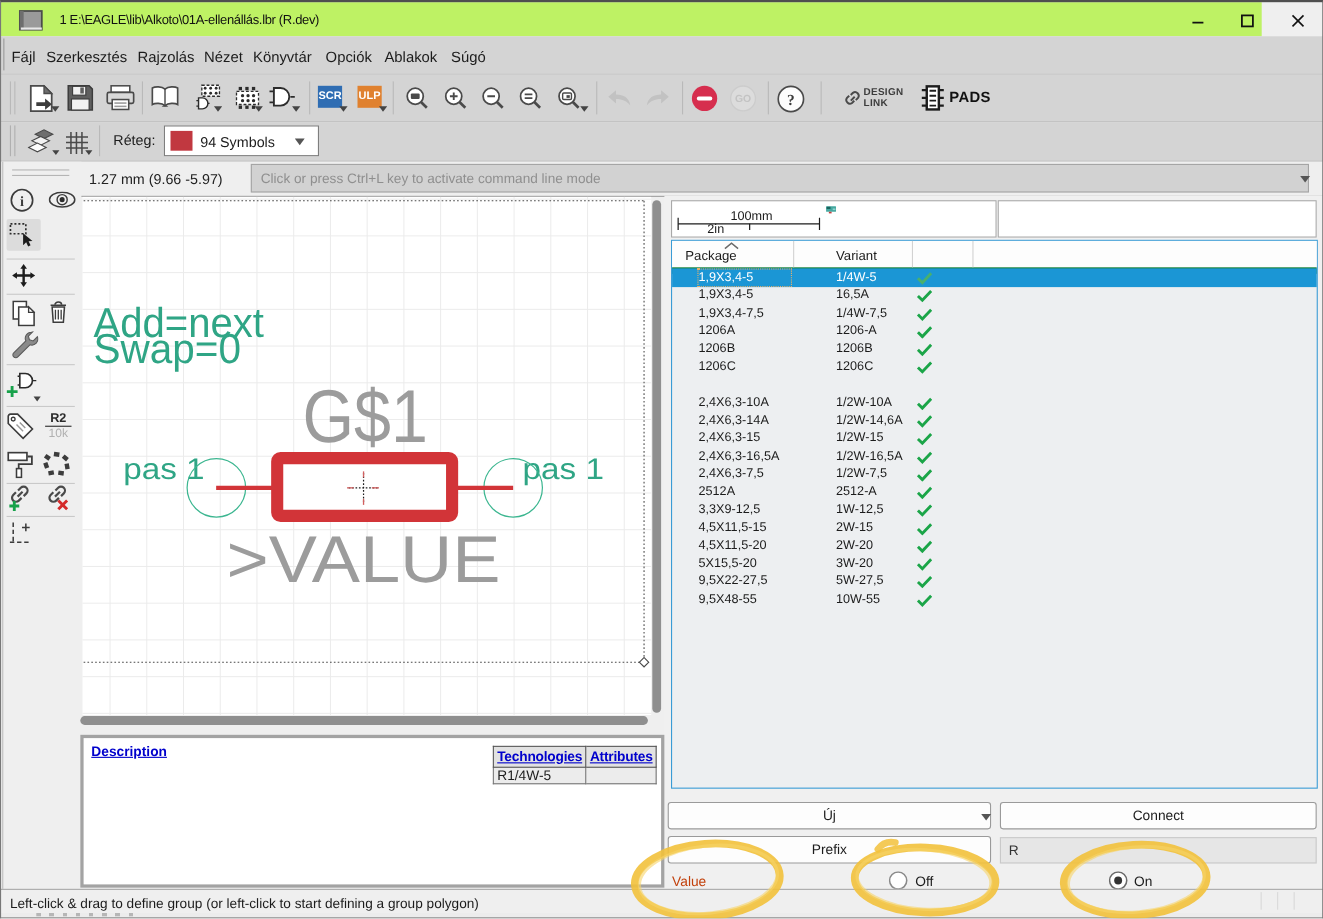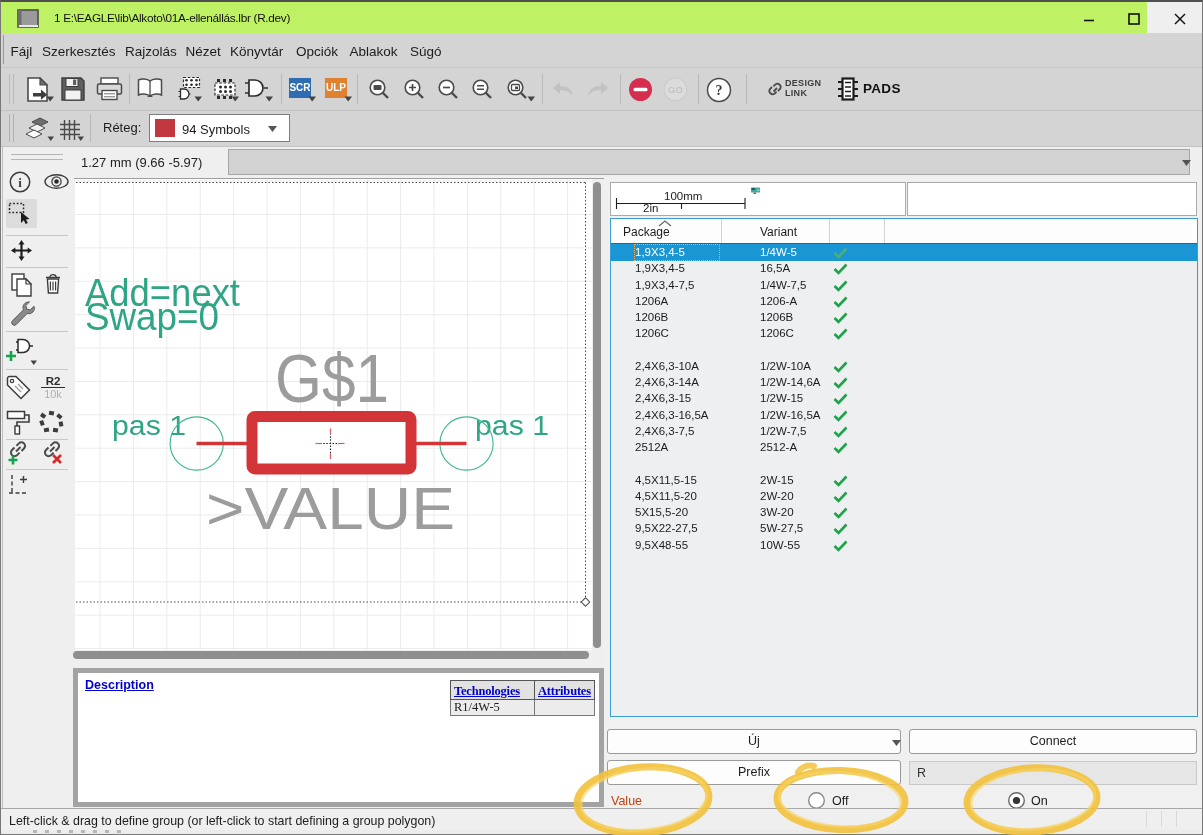--- a/index.html
+++ b/index.html
@@ -15,21 +15,21 @@
   .tsep{position:absolute;top:6px;width:1px;height:30px;background:#b9b9b9;}
   .canvas{left:75px;top:179px;width:517px;height:471px;background:#ffffff;
      background-image:linear-gradient(to right,#ebebeb 1px,transparent 1px),
                       linear-gradient(to bottom,#ebebeb 1px,transparent 1px);
      background-size:33.4px 33.4px;background-position:24.6px 1.6px;}
   .vscroll{left:593px;top:182px;width:8px;height:466px;background:#8f8f8f;border-radius:4px;}
   .hscroll{left:73px;top:651px;width:516px;height:8px;background:#8f8f8f;border-radius:4px;}
   .rpanel{left:604px;top:178px;width:599px;height:652px;background:#f0f0f0;}
   .whitebox{position:absolute;background:#fff;border:1px solid #a9a9a9;}
   .table{left:610px;top:218px;width:588px;height:499px;background:#edeff1;border:1px solid #3a9cd6;box-sizing:border-box;}
-  .descpanel{left:73px;top:668px;width:531px;height:139px;background:#fff;border:5px solid #a3a3a3;box-sizing:border-box;}
+  .descpanel{left:73px;top:668px;width:531px;height:139px;background:#fff;border:3px solid #a3a3a3;box-sizing:border-box;}
   .statusbar{left:0;top:808px;width:1203px;height:22px;background:#efefef;border-top:1px solid #a8a8a8;}
   .btn{position:absolute;background:#fdfdfd;border:1px solid #9a9a9a;border-radius:3px;box-sizing:border-box;
        font-size:12.5px;color:#1c1c1c;text-align:center;}
   .win-borders{left:0;top:0;width:1203px;height:835px;border:1px solid #787878;border-top:2px solid #4f4f4f;box-sizing:border-box;pointer-events:none;}
 </style>
 </head>
 <body>
 
 <div class="abs titlebar">
   <svg class="abs" style="left:17px;top:7px" width="24" height="21" viewBox="0 0 24 21">
@@ -250,20 +250,21 @@
     <div class="abs" style="left:32px;top:7px;font-size:13px;color:#1c1c1c">94 Symbols</div>
     <svg class="abs" style="left:117px;top:10px" width="12" height="8">
         <path d="M1 1 L10 1 L5.5 7 Z" fill="#555"></path>
       </svg>
   </div>
 </div>
 
 <div class="abs cmdrow">
   <div class="abs" style="left:81px;top:8px;font-size:13px;color:#222">1.27 mm (9.66 -5.97)</div>
   <div class="abs" style="left:228px;top:2px;width:962px;height:26px;background:#d2d2d2;border:1px solid #a5a5a5;box-sizing:border-box">
+    <div class="abs" style="left:8px;top:5px;font-size:12.4px;color:#8f8f8f">Click or press Ctrl+L key to activate command line mode</div>
     <svg class="abs" style="left:952px;top:9px" width="12" height="8">
         <path d="M1 1 L10 1 L5.5 7 Z" fill="#555"></path>
       </svg>
   </div>
 </div>
 
 <div class="abs" style="left:0;top:147px;width:74px;height:663px;background:#efefef" id="lt">
   <div class="abs" style="left:2px;top:0;width:1px;height:663px;background:#bdbdbd"></div>
   <div class="abs" style="left:11px;top:7px;width:52px;height:1px;background:#b5b5b5"></div>
   <div class="abs" style="left:11px;top:12px;width:52px;height:1px;background:#b5b5b5"></div>
@@ -532,20 +533,27 @@
         <path d="M2.5 7 L6.5 11 L14.5 2.5" fill="none" stroke="#1ba548" stroke-width="2.6"></path>
       </svg>
     </div>
 <div class="abs" style="left:0;top:220.0px;width:586px;height:17px;color:#1c1c1c;font-size:11.5px">
       <div class="abs" style="left:24px;top:2px">2512A</div>
       <div class="abs" style="left:149px;top:2px">2512-A</div>
       <svg width="17" height="13" viewBox="0 0 17 13" style="position:absolute;left:221px;top:2px">
         <path d="M2.5 7 L6.5 11 L14.5 2.5" fill="none" stroke="#1ba548" stroke-width="2.6"></path>
       </svg>
     </div>
+<div class="abs" style="left:0;top:236.25px;width:586px;height:17px;color:#1c1c1c;font-size:11.5px">
+      <div class="abs" style="left:24px;top:2px">3,3X9-12,5</div>
+      <div class="abs" style="left:149px;top:2px">1W-12,5</div>
+      <svg width="17" height="13" viewBox="0 0 17 13" style="position:absolute;left:221px;top:2px">
+        <path d="M2.5 7 L6.5 11 L14.5 2.5" fill="none" stroke="#1ba548" stroke-width="2.6"></path>
+      </svg>
+    </div>
 <div class="abs" style="left:0;top:252.5px;width:586px;height:17px;color:#1c1c1c;font-size:11.5px">
       <div class="abs" style="left:24px;top:2px">4,5X11,5-15</div>
       <div class="abs" style="left:149px;top:2px">2W-15</div>
       <svg width="17" height="13" viewBox="0 0 17 13" style="position:absolute;left:221px;top:2px">
         <path d="M2.5 7 L6.5 11 L14.5 2.5" fill="none" stroke="#1ba548" stroke-width="2.6"></path>
       </svg>
     </div>
 <div class="abs" style="left:0;top:268.75px;width:586px;height:17px;color:#1c1c1c;font-size:11.5px">
       <div class="abs" style="left:24px;top:2px">4,5X11,5-20</div>
       <div class="abs" style="left:149px;top:2px">2W-20</div>
@@ -593,21 +601,21 @@
 <div class="abs" style="left:832px;top:794px;font-size:12.5px;color:#1c1c1c">Off</div>
 <svg class="abs" style="left:1008px;top:792px" width="18" height="18">
     <circle cx="8.5" cy="8.5" r="7.8" fill="#fff" stroke="#6a6a6a" stroke-width="1.4"></circle>
     <circle cx="8.5" cy="8.5" r="3.6" fill="#333"></circle>
   </svg>
 <div class="abs" style="left:1031px;top:794px;font-size:12.5px;color:#1c1c1c">On</div>
 
 <div class="abs descpanel">
   <div class="abs" style="left:7px;top:5px;font-size:12.5px;font-weight:bold;color:#0000cc;text-decoration:underline">Description</div>
   <div class="abs" style="left:372px;top:7px" id="techtable">
-  <table style="border-collapse:collapse;font-family:Liberation Serif, serif">
+  <table style="border-collapse:collapse;font-family:Liberation Sans, sans-serif">
    <tbody>
           <tr>
     <td style="border:1.5px solid #555;background:#e2e2e2;padding:0 3px;height:16px;width:77px"><span style="color:#0000cc;font-weight:bold;text-decoration:underline;font-size:12.5px;letter-spacing:-0.2px">Technologies</span></td>
     <td style="border:1.5px solid #555;background:#e2e2e2;padding:0 3px"><span style="color:#0000cc;font-weight:bold;text-decoration:underline;font-size:12.5px;letter-spacing:-0.2px">Attributes</span></td>
    </tr>
    <tr>
     <td style="border:1.5px solid #777;background:#ececec;padding:0 3px;height:12px;font-size:12.5px;color:#1c1c1c">R1/4W-5</td>
     <td style="border:1.5px solid #777;background:#ececec;padding:0 3px"></td>
    </tr>
   </tbody>

